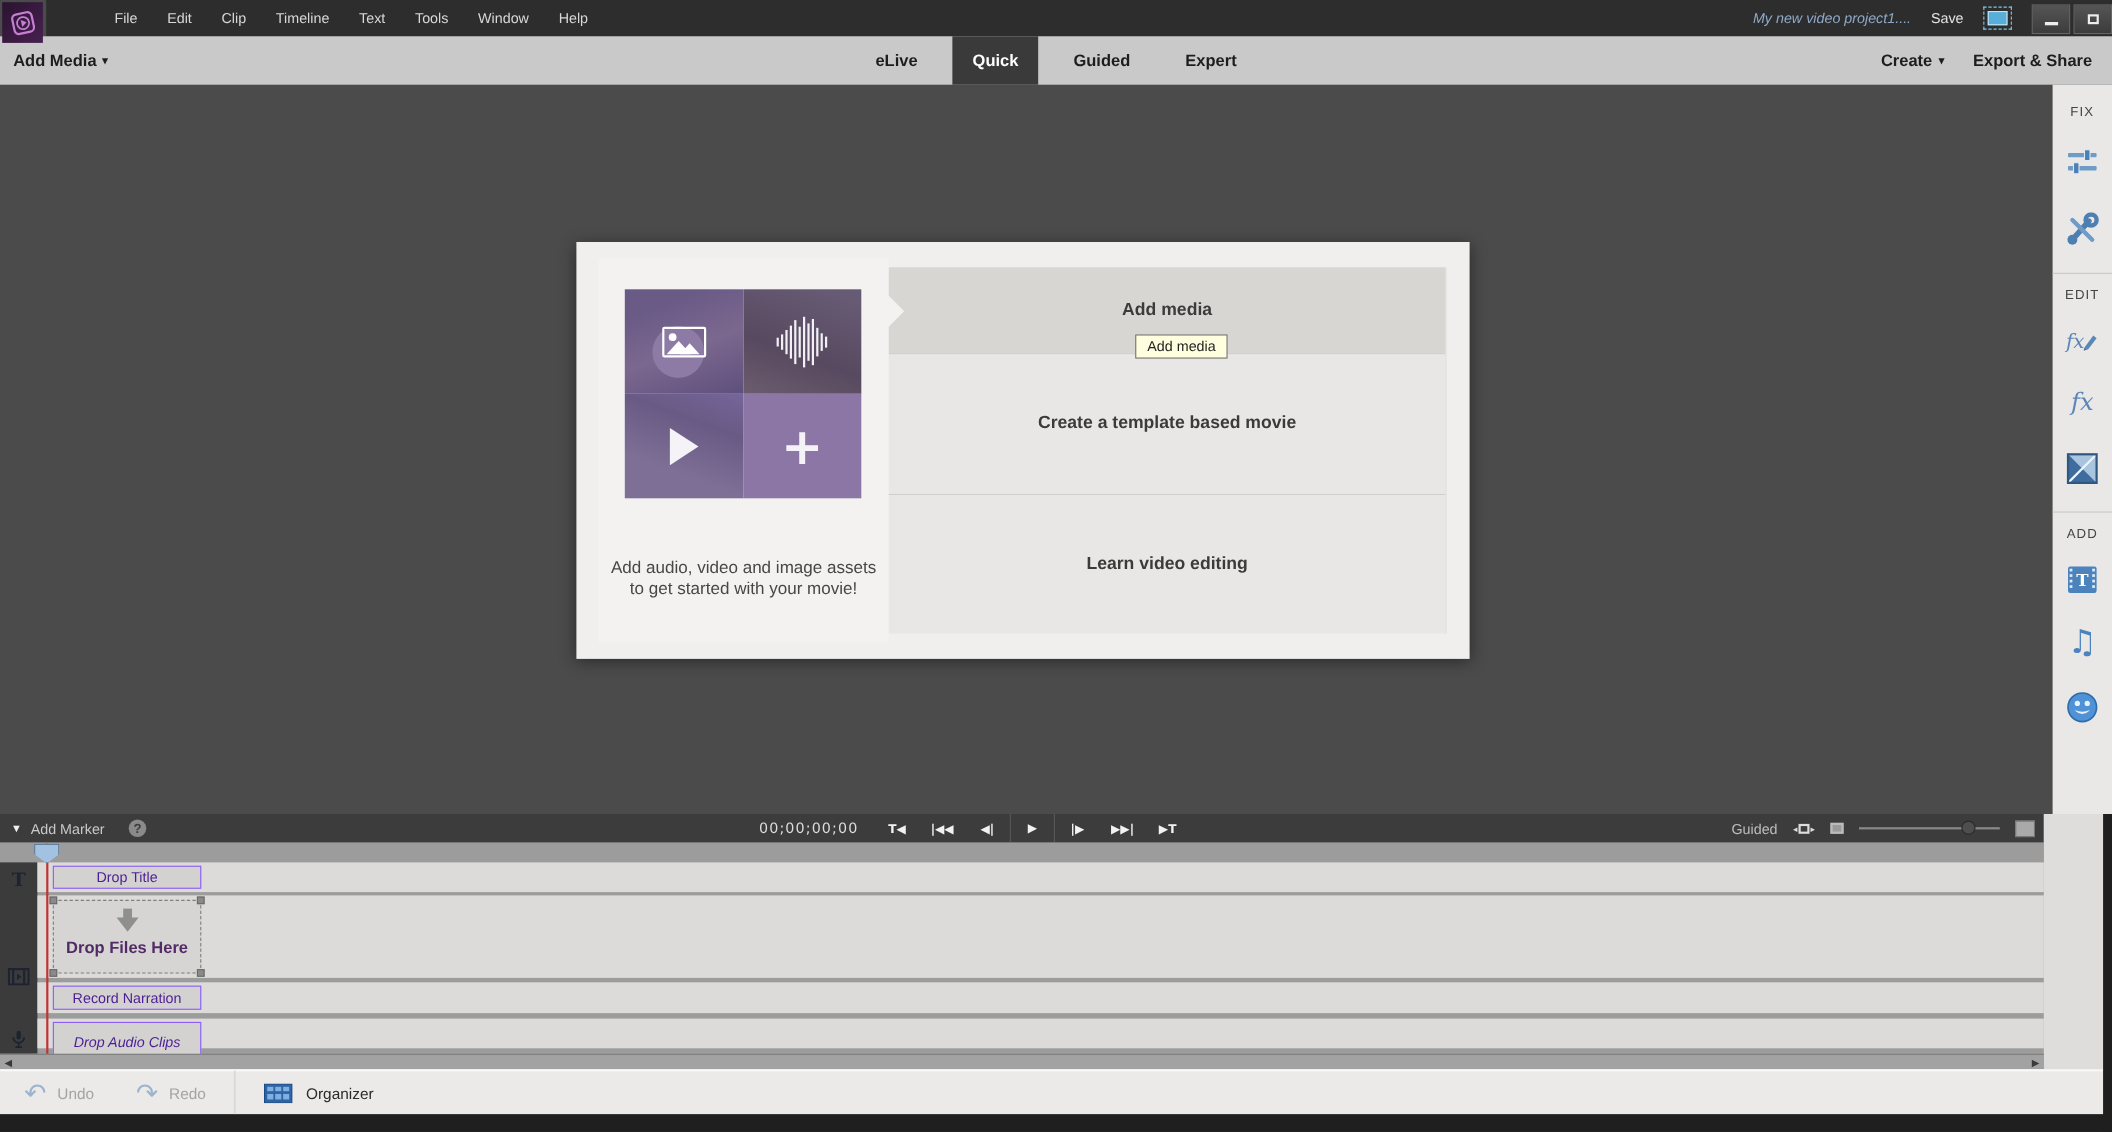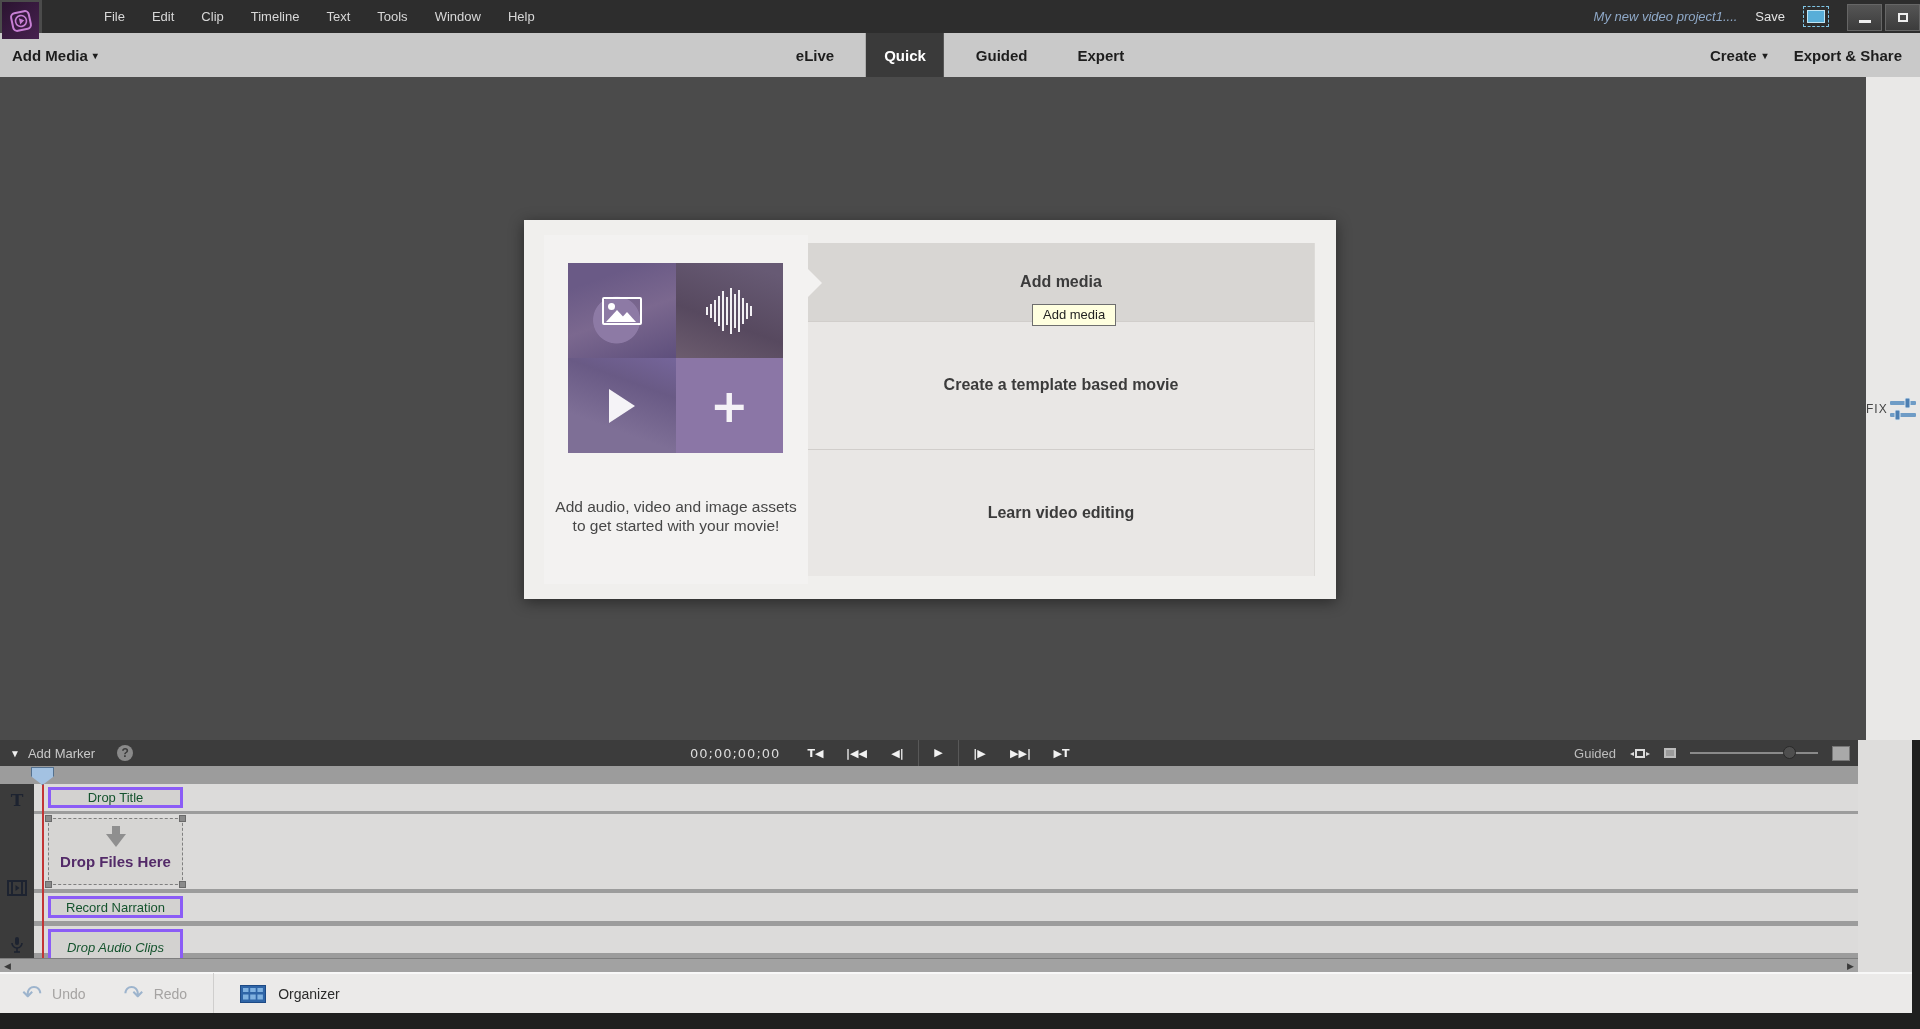--- a/index.html
+++ b/index.html
@@ -38,21 +38,21 @@
                align-items:center; gap:14px; height:100%; }
   .tab { font-weight:bold; font-size:15px; padding:0 18px; height:100%;
          display:flex; align-items:center; }
   .tab.active { background:#3a3a3a; color:#fff; }
   #tabbar-right { margin-left:auto; display:flex; align-items:center; gap:26px; padding-right:18px; }
   #create-btn { font-weight:bold; font-size:15px; display:flex; align-items:center; gap:6px; }
   #export-btn { font-weight:bold; font-size:15px; }
 
   
   #sidebar { left:1866px; top:77px; width:54px; height:663px; background:#e9e8e7;
-             display:flex; flex-direction:row; align-items:center; color:#3a3a3a; }
+             display:flex; flex-direction:column; align-items:center; color:#3a3a3a; }
   .side-label { font-size:12px; letter-spacing:1px; color:#444; }
   .side-sep { width:100%; height:1px; background:#c9c8c6; }
   .side-icon { width:34px; height:34px; display:flex; align-items:center; justify-content:center; }
   .fx-text { font-family:"DejaVu Serif",serif; font-style:italic; font-weight:normal;
              color:#5b87b8; font-size:22px; }
 
   
   #dialog { left:524px; top:220px; width:812px; height:379px; background:#f0efed;
             box-shadow:0 3px 14px rgba(0,0,0,.45); }
   #dlg-left { position:absolute; left:20px; top:15px; width:264px; height:349px; background:#f3f2f1; }
@@ -69,21 +69,21 @@
                 font-family:"DejaVu Sans",sans-serif; }
   .photo-icon { width:40px; height:28px; border:2px solid #fff; border-radius:2px; position:relative; }
   .photo-icon .sun { position:absolute; left:4px; top:4px; width:7px; height:7px; border-radius:50%; background:#fff; }
   .photo-icon .mtn { position:absolute; left:2px; bottom:1px; width:0; height:0;
                      border-left:11px solid transparent; border-right:11px solid transparent; border-bottom:12px solid #fff; }
   .photo-icon .mtn2 { left:14px; border-left-width:9px; border-right-width:9px; border-bottom-width:10px; }
   .wave-icon { display:flex; align-items:center; gap:2px; }
   .wave-icon i { width:2px; background:#f2f0f4; }
   .play-tri { width:0; height:0; border-top:17px solid transparent; border-bottom:17px solid transparent;
               border-left:26px solid #f5f3f7; }
-  #dlg-caption { position:absolute; left:0; right:0; top:262px; text-align:center;
+  #dlg-caption { position:absolute; left:0; right:0; top:272px; text-align:center;
                  color:#474747; font-size:15.5px; line-height:1.25; }
   #dlg-menu { position:absolute; left:284px; top:23px; width:507px; height:333px;
               border-right:1px solid #dddbd8; display:flex; flex-direction:column; }
   .dlg-row { flex:1; display:flex; align-items:center; justify-content:center;
              background:#e9e7e5; border-top:1px solid #d1cecb;
              font-weight:bold; font-size:16px; color:#3b3b3b; }
   .dlg-row:first-child { background:#d8d6d3; border-top:none; flex:0 0 78px; }
   #dlg-pointer { position:absolute; left:283px; top:48px; width:0; height:0;
                  border-top:15px solid transparent; border-bottom:15px solid transparent;
                  border-left:15px solid #f3f2f1; z-index:5; }
@@ -122,23 +122,23 @@
                      background:#a3c2e2; border:1px solid #54718f; z-index:8;
                      clip-path:polygon(0 0,100% 0,100% 52%,50% 100%,0 52%); }
   #playhead-line { position:absolute; left:42px; top:27px; width:2px; height:191px; background:#c23434; z-index:7; }
 
   
   #track-icons { position:absolute; left:0; top:44px; width:34px; height:174px; background:#3b3b3b; }
   .trk-ico { position:absolute; left:0; width:34px; text-align:center; color:#1d2330; }
 
   
   .track-row { position:absolute; left:34px; width:1824px; background:#dcdbda; }
-  .drop-box { position:absolute; left:14px; background:#d3d2d0; border:3px solid #8b5cf6;
+  .drop-box { position:absolute; left:14px; background:#d3d2d0; border:1px solid #8b5cf6;
               display:flex; align-items:center; justify-content:center;
-              color:#14532d; font-size:13px; }
+              color:#4c1d95; font-size:13px; }
   #drop-files-box { border:1px dashed #7f7f7f; background:#d6d5d3; flex-direction:column; gap:6px;
                     font-weight:bold; font-size:15px; color:#532a68; }
   .handle { position:absolute; width:7px; height:7px; background:#8a8a8a; border:1px solid #6a6a6a; }
   .dn-arrow { width:0; height:0; border-left:10px solid transparent; border-right:10px solid transparent;
               border-top:13px solid #8f8f8f; position:relative; }
   .dn-arrow::before { content:""; position:absolute; left:-4px; top:-21px; width:8px; height:9px; background:#8f8f8f; }
 
   
   #h-scroll { position:absolute; left:0; top:218px; width:1858px; height:14px; background:#a2a2a2;
               border-top:1px solid #7e7e7e; color:#3a3a3a; font-size:9px;

